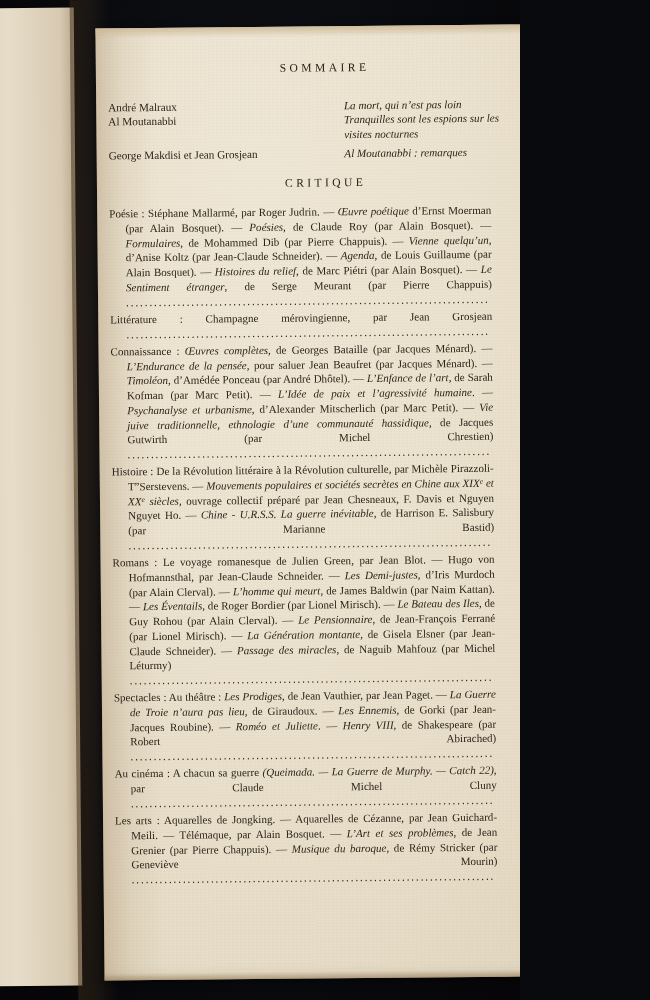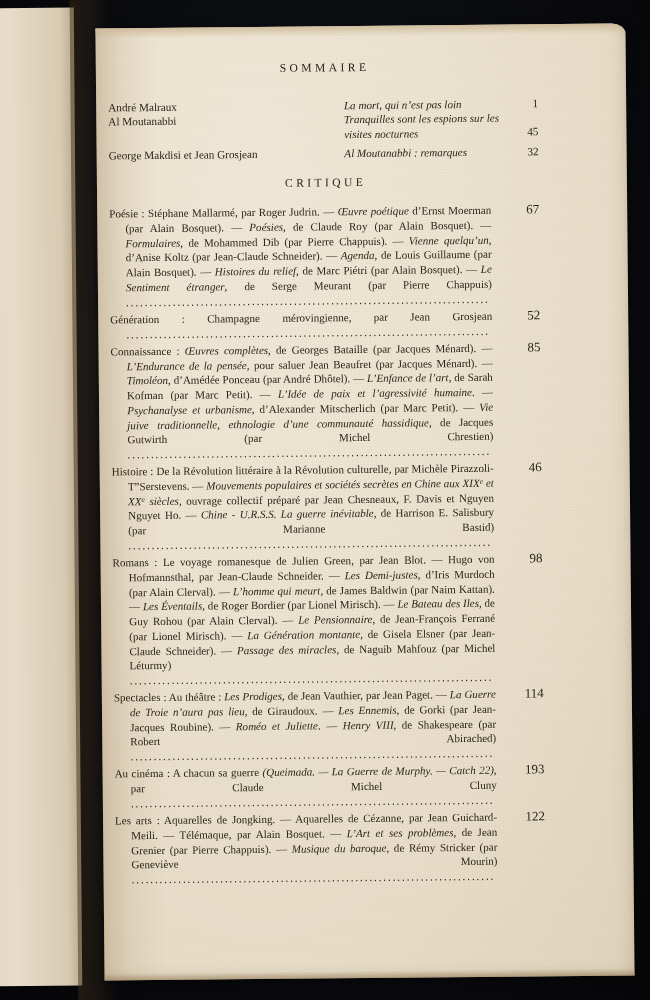--- a/index.html
+++ b/index.html
@@ -10,21 +10,21 @@
   }
   body {
     width: 650px;
     height: 1000px;
     overflow: hidden;
     font-family: "Liberation Serif", "DejaVu Serif", serif;
   }
 
   #scan {
     position: relative;
-    width: 650px;
+    width: 520px;
     height: 1000px;
     background: #fca5a5;
     overflow: hidden;
   }
 
   
   .backdrop {
     position: absolute;
     inset: 0;
     background:
@@ -239,21 +239,21 @@
       </table>
 
       <div class="section-title critique">CRITIQUE</div>
 
       <div id="critique-list">
           <div class="row">
             <div class="entry body"><span class="lead">Poésie : </span>Stéphane Mallarmé, par Roger Judrin. — <i>Œuvre poétique</i> d’Ernst Moerman (par Alain Bosquet). — <i>Poésies</i>, de Claude Roy (par Alain Bosquet). — <i>Formulaires</i>, de Mohammed Dib (par Pierre Chappuis). — <i>Vienne quelqu’un</i>, d’Anise Koltz (par Jean-Claude Schneider). — <i>Agenda</i>, de Louis Guillaume (par Alain Bosquet). — <i>Histoires du relief</i>, de Marc Piétri (par Alain Bosquet). — <i>Le Sentiment étranger</i>, de Serge Meurant (par Pierre Chappuis) <span class="leader">..............................................................................</span></div>
             <div class="num">67</div>
           </div>
           <div class="row">
-            <div class="entry body"><span class="lead">Génération : </span>Champagne mérovingienne, par Jean Grosjean <span class="leader">..............................................................................</span></div>
+            <div class="entry body"><span class="lead">Littérature : </span>Champagne mérovingienne, par Jean Grosjean <span class="leader">..............................................................................</span></div>
             <div class="num">52</div>
           </div>
           <div class="row">
             <div class="entry body"><span class="lead">Connaissance : </span><i>Œuvres complètes</i>, de Georges Bataille (par Jacques Ménard). — <i>L’Endurance de la pensée</i>, pour saluer Jean Beaufret (par Jacques Ménard). — <i>Timoléon</i>, d’Amédée Ponceau (par André Dhôtel). — <i>L’Enfance de l’art</i>, de Sarah Kofman (par Marc Petit). — <i>L’Idée de paix et l’agressivité humaine</i>. — <i>Psychanalyse et urbanisme</i>, d’Alexander Mitscherlich (par Marc Petit). — <i>Vie juive traditionnelle, ethnologie d’une communauté hassidique</i>, de Jacques Gutwirth (par Michel Chrestien) <span class="leader">..............................................................................</span></div>
             <div class="num">85</div>
           </div>
           <div class="row">
             <div class="entry body"><span class="lead">Histoire : </span>De la Révolution littéraire à la Révolution culturelle, par Michèle Pirazzoli-T”Serstevens. — <i>Mouvements populaires et sociétés secrètes en Chine aux XIX<sup style="font-size:.68em;vertical-align:.42em">e</sup> et XX<sup style="font-size:.68em;vertical-align:.42em">e</sup> siècles</i>, ouvrage collectif préparé par Jean Chesneaux, F. Davis et Nguyen Nguyet Ho. — <i>Chine - U.R.S.S. La guerre inévitable</i>, de Harrison E. Salisbury (par Marianne Bastid) <span class="leader">..............................................................................</span></div>
             <div class="num">46</div>
           </div>

